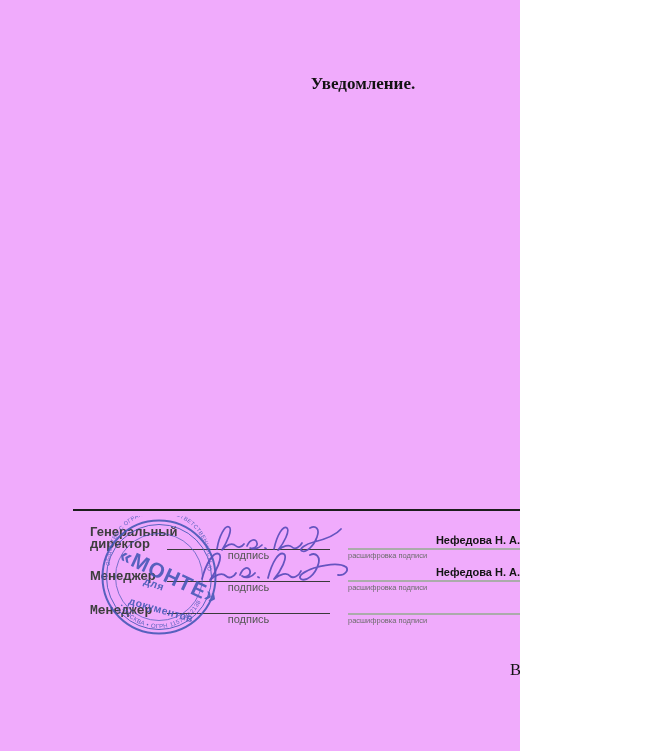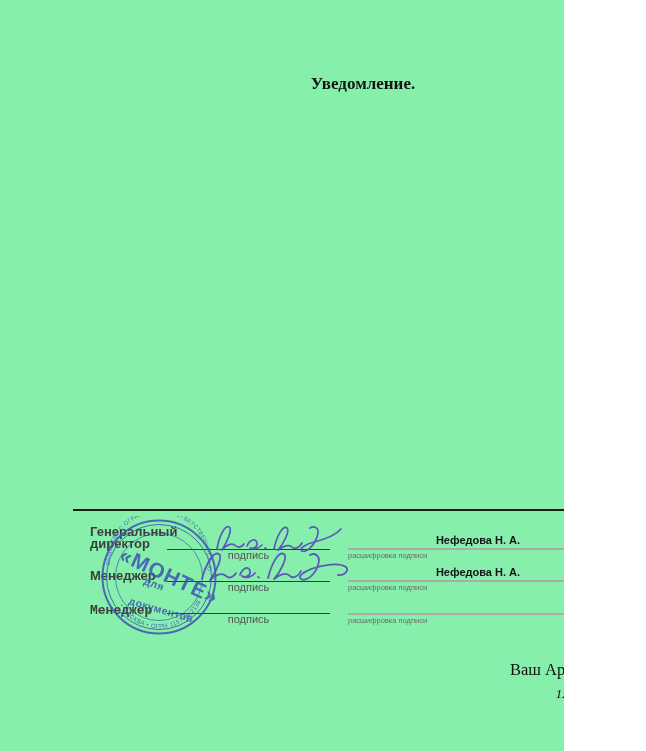--- a/index.html
+++ b/index.html
@@ -1,19 +1,19 @@
 <!DOCTYPE html>
 <html><head>
 <meta charset="utf-8">
 <style>
   html,body{margin:0;padding:0;background:#ffffff;}
   .page{
     position:relative;
-    width:564px;height:751px;
-    background:#86efac;
+    width:520px;height:751px;
+    background:#f0abfc;
     font-family:"Liberation Serif", serif;
     color:#121212;
     overflow:hidden;
   }
   .doc-title{
     position:absolute;top:74px;left:109px;width:508px;
     text-align:center;font-weight:bold;font-size:17px;line-height:19px;
   }
   .body-text{
     position:absolute;top:98px;left:73px;width:544px;

